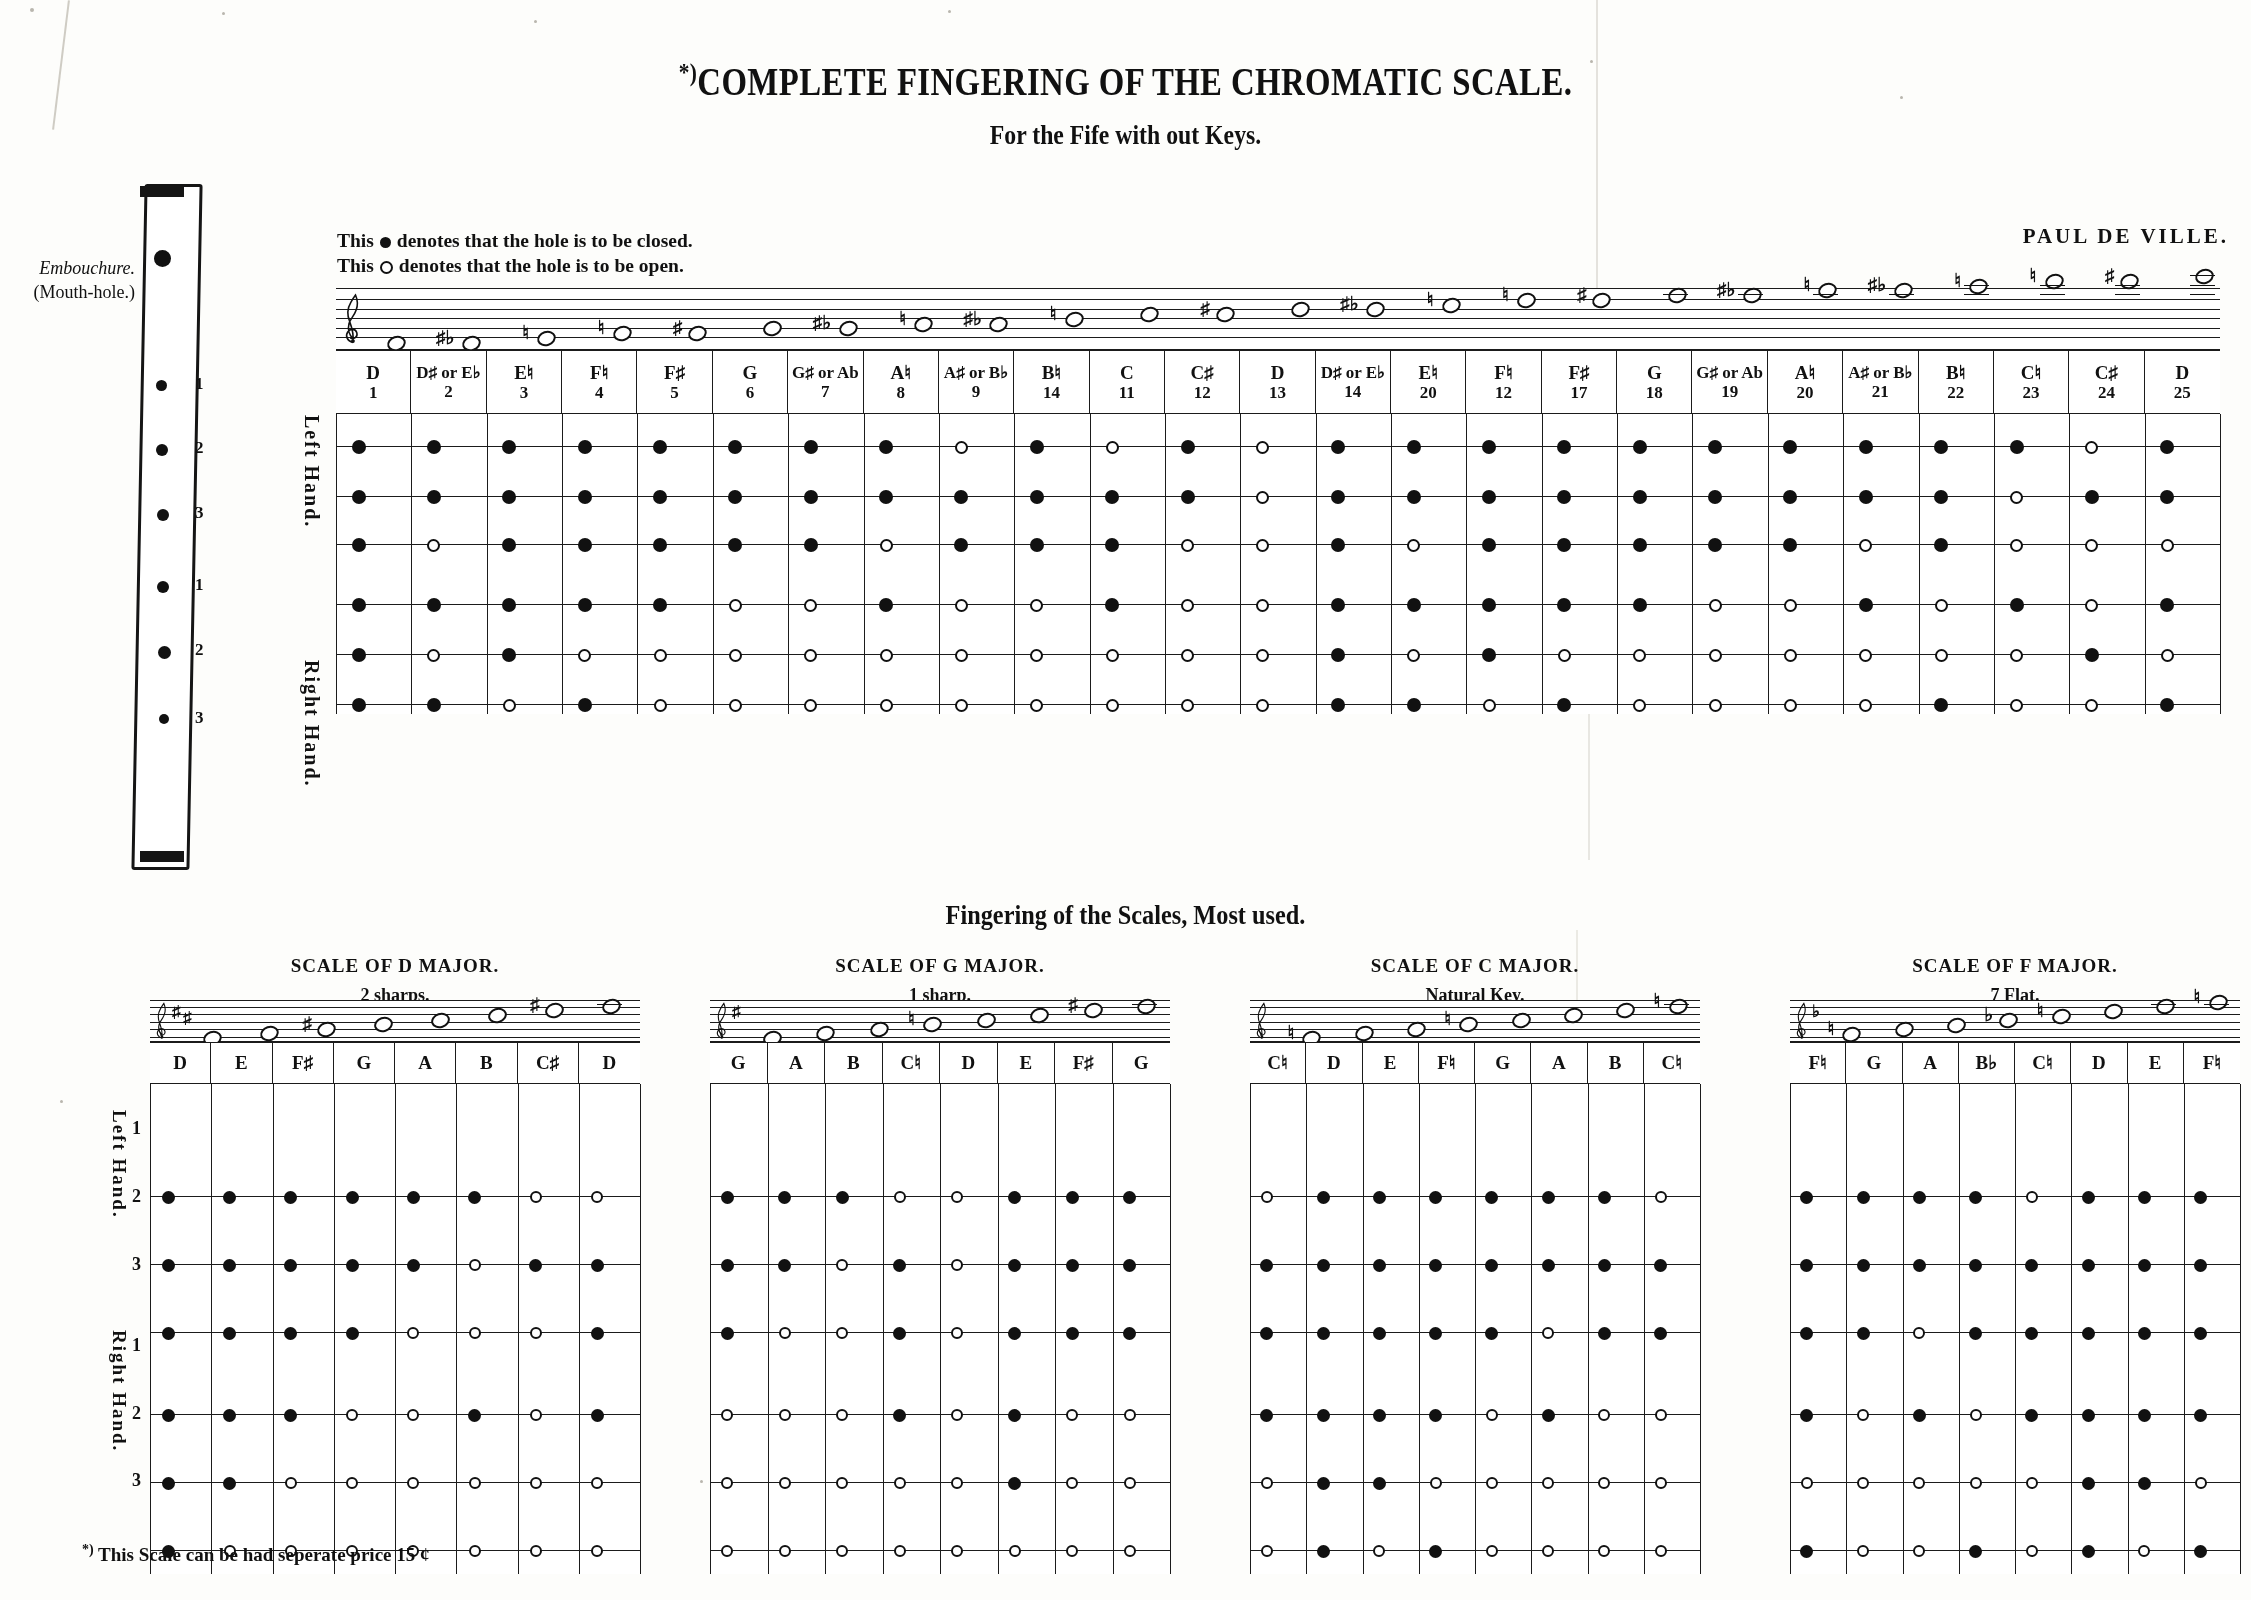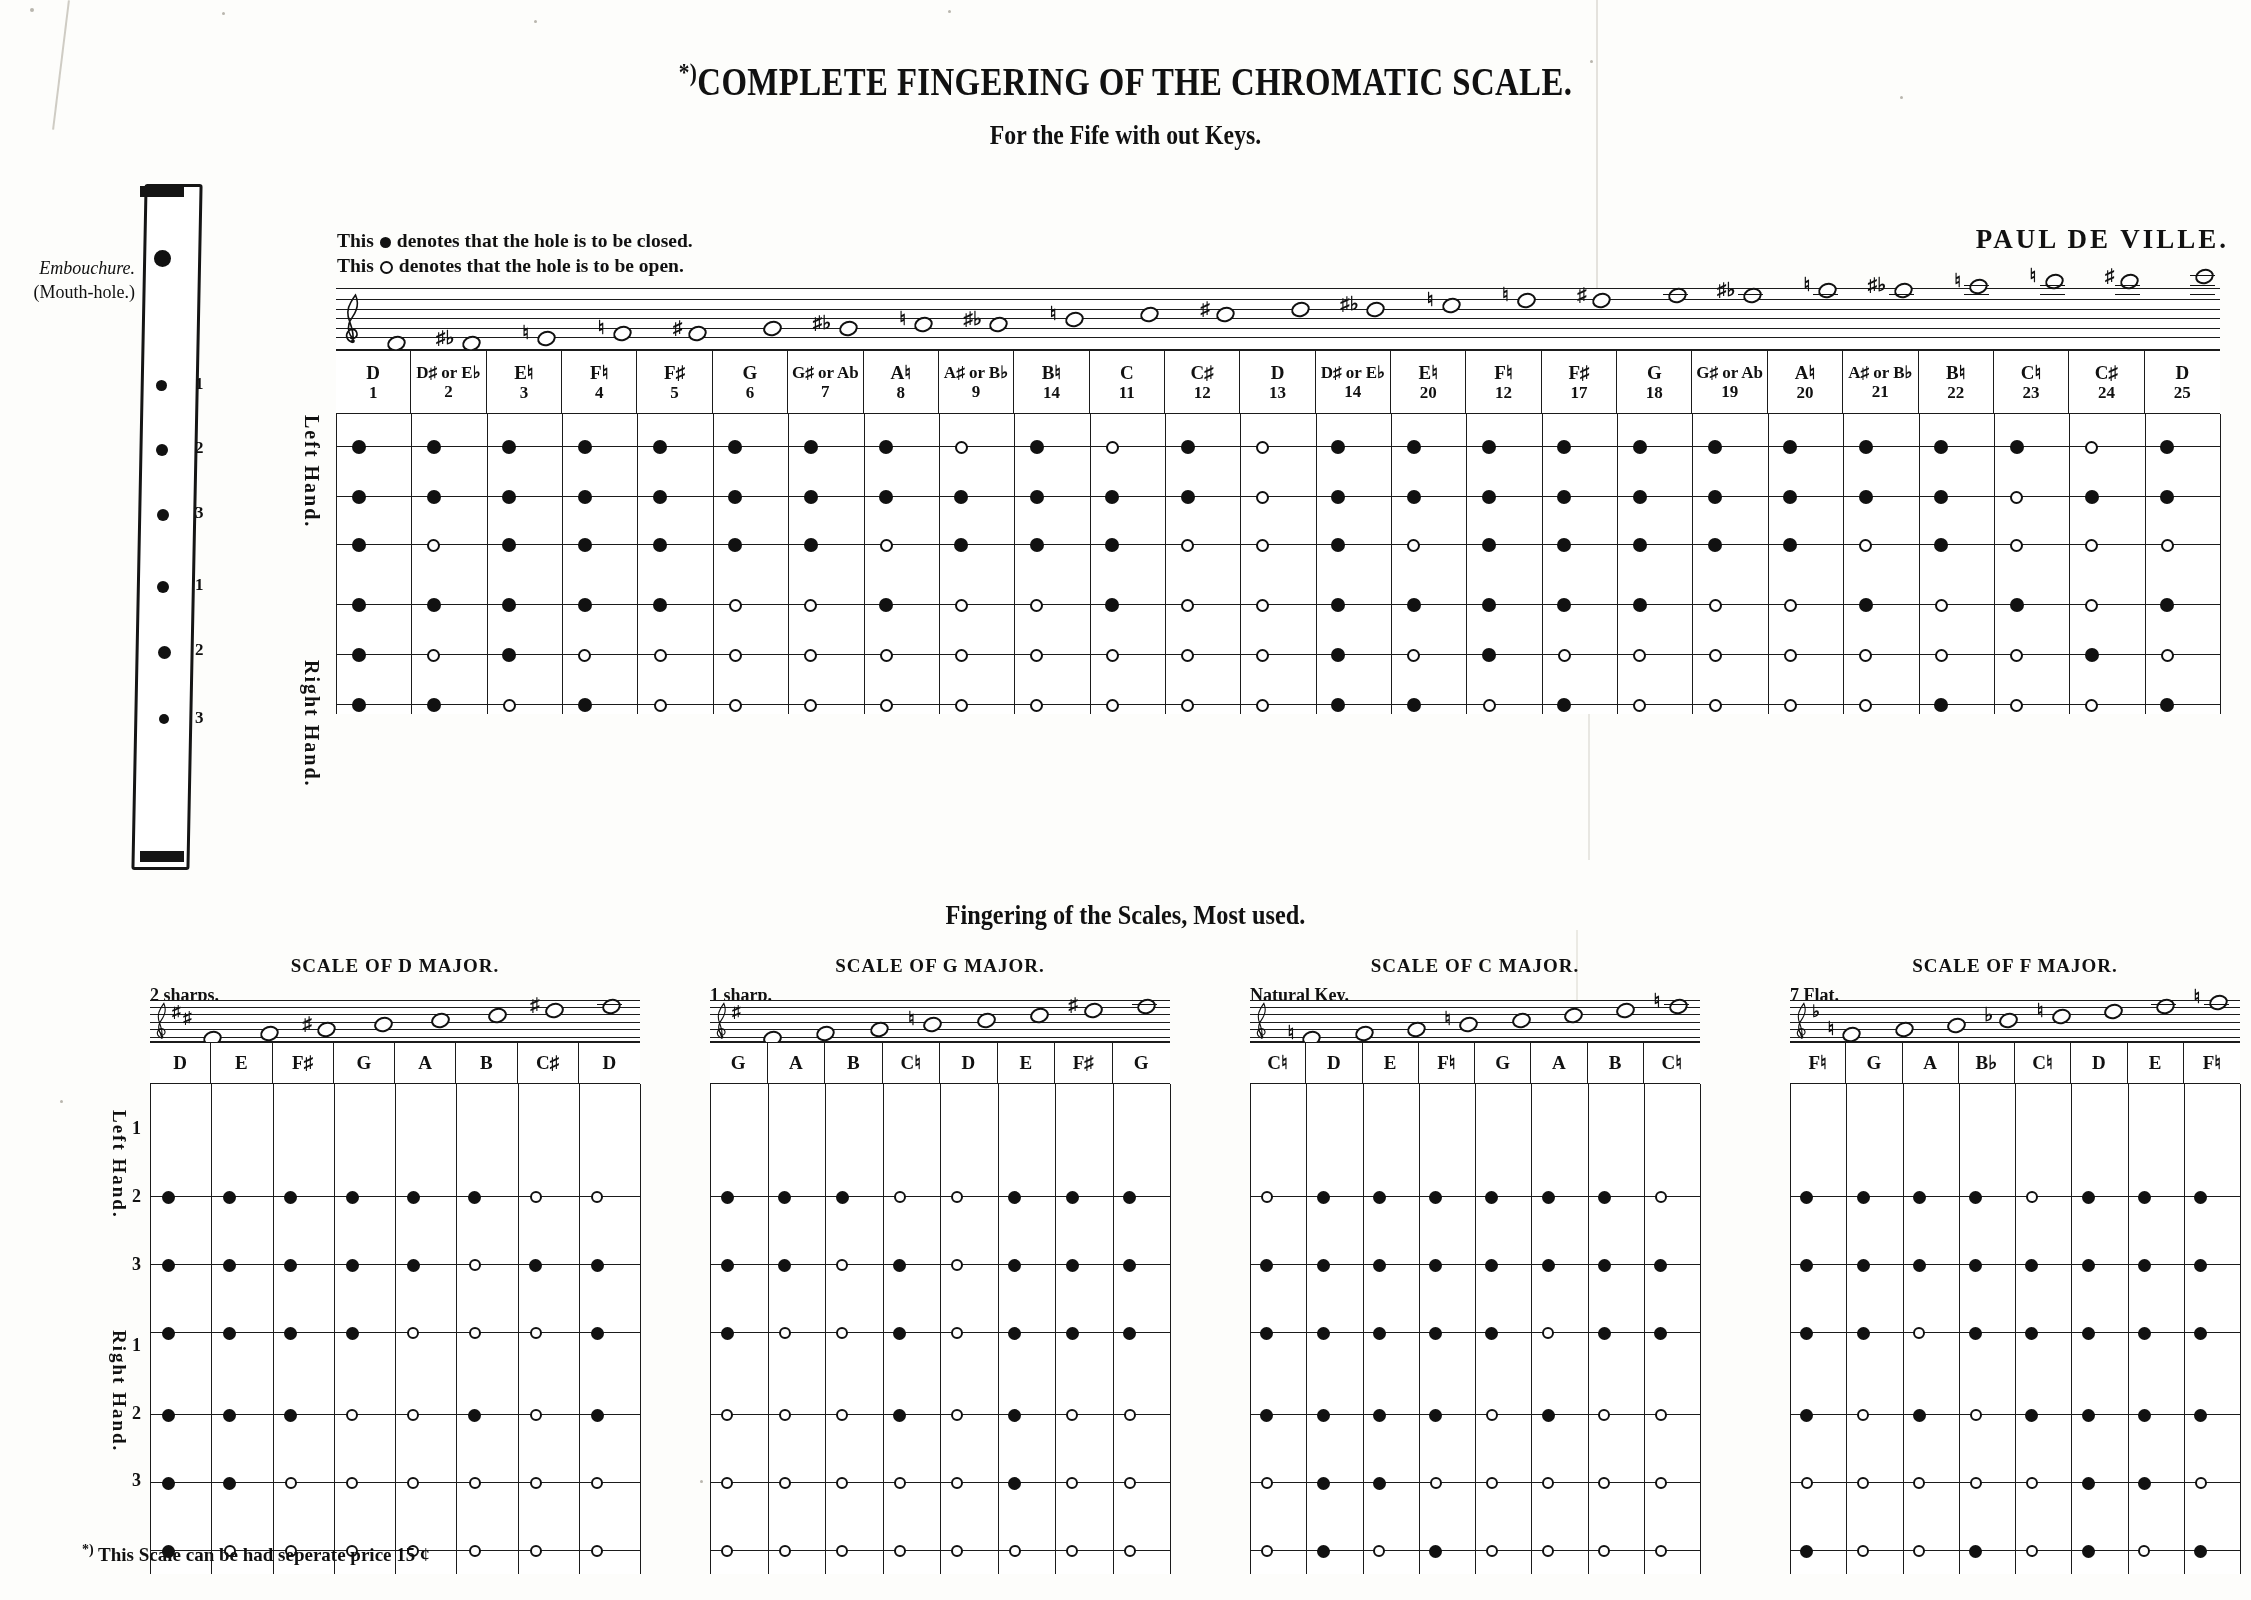--- a/index.html
+++ b/index.html
@@ -20,21 +20,21 @@
     font-weight:bold;font-size:40px;letter-spacing:.5px;
     transform:scaleX(.82);
   }
   #title .star{font-size:26px;vertical-align:super;}
   #subtitle{
     position:absolute;left:0;top:120px;width:2251px;text-align:center;
     font-weight:bold;font-size:27px;transform:scaleX(.88);
   }
   #byline{
     position:absolute;right:22px;top:224px;
-    font-size:27px;font-weight:bold;letter-spacing:3px;
+    font-size:21px;font-weight:bold;letter-spacing:3px;
   }
 
   
   #legend{position:absolute;left:337px;top:228px;font-size:19.5px;font-weight:bold;line-height:25px;}
   #legend .ln{white-space:nowrap;}
   .dotC,.dotO{display:inline-block;width:11px;height:11px;border-radius:50%;vertical-align:middle;margin:0 6px;}
   .dotC{background:#111;}
   .dotO{background:#fff;border:2px solid #111;width:9px;height:9px;}
 
   
@@ -82,21 +82,21 @@
   .namecell .num{font-size:17px;}
 
   .fgrid{position:relative;background:#fff;}
   .fgrid .vline{position:absolute;top:0;bottom:0;border-left:1.6px solid #1b1b1b;}
   .fgrid .hline{position:absolute;left:0;right:0;border-top:1.9px solid #1b1b1b;}
   .fgrid .hole{position:absolute;border-radius:50%;}
   .fgrid .hole.c{background:#111;}
   .fgrid .hole.o{background:#fff;border:2.6px solid #111;box-sizing:border-box;}
 
   .scaleTitle{position:absolute;text-align:center;font-size:19px;font-weight:bold;letter-spacing:1px;}
-  .scaleSub{position:absolute;font-size:18px;font-weight:bold;}
+  .scaleSub{position:absolute;text-align:center;font-size:18px;font-weight:bold;}
 
   #midTitle{
     position:absolute;left:0;top:900px;width:2251px;text-align:center;
     font-size:27px;font-weight:bold;transform:scaleX(.9);
   }
   #footnote{position:absolute;left:82px;top:1542px;font-size:19px;font-weight:bold;}
   #footnote .st{vertical-align:super;font-size:14px;}
 
   .rowlbl{position:absolute;font-size:18px;font-weight:bold;}
   .fold{position:absolute;background:#cfccc4;}

